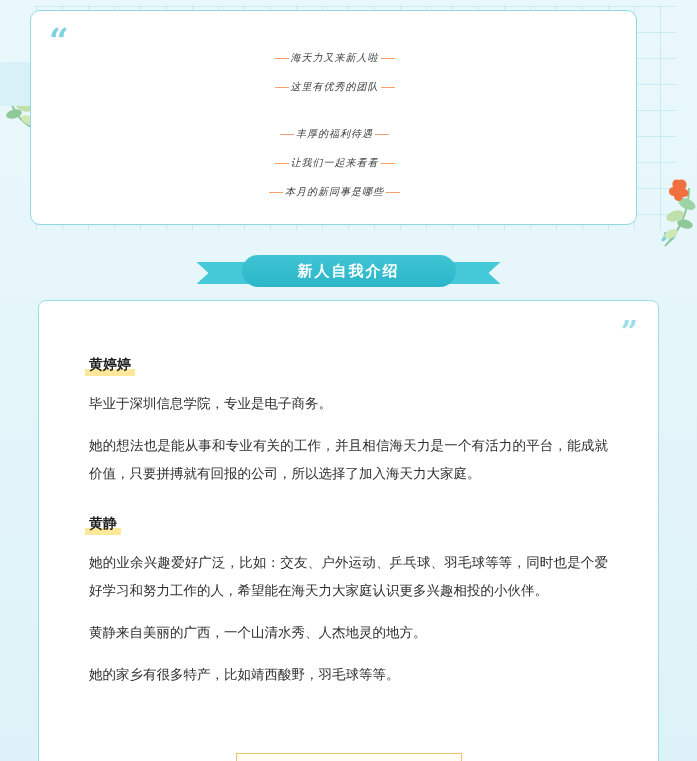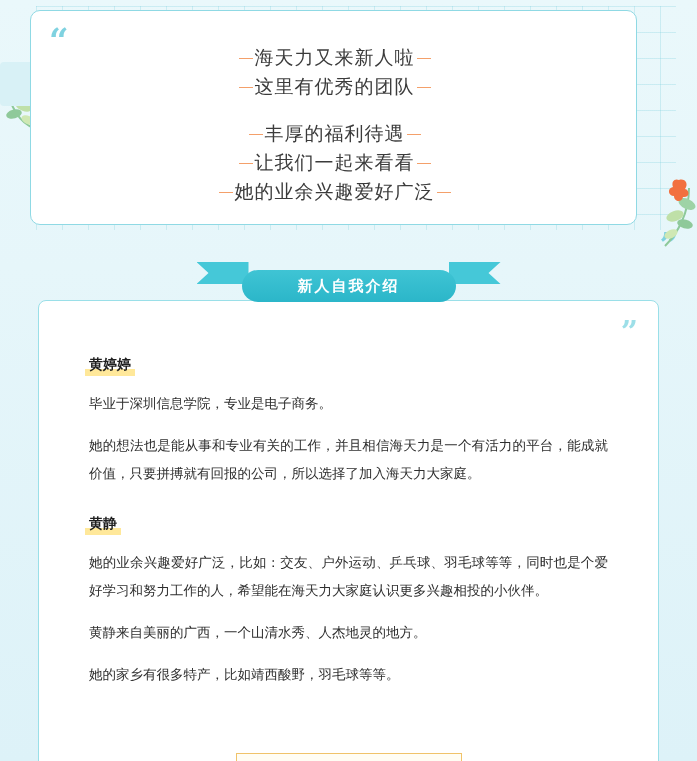--- a/index.html
+++ b/index.html
@@ -70,26 +70,27 @@
   .headline-wrap {
     position: absolute;
     left: 0;
     top: 32px;
     width: 607px;
     text-align: center;
   }
   .headline-line {
     position: relative;
     display: inline-block;
-    font-size: 19px;
+    font-size: 10px;
     color: #3b3b3b;
     line-height: 29px;
     letter-spacing: 1px;
     padding: 0 14px;
     white-space: nowrap;
+    font-style: italic;
   }
   .headline-line::before {
     content: "";
     position: absolute;
     left: 0;
     right: 0;
     top: 50%;
     height: 1px;
     background: #f4a06a;
   }
@@ -128,21 +129,21 @@
   .banner-wrap {
     position: relative;
     width: 697px;
     height: 40px;
     margin-top: 14px;
   }
   .ribbon {
     position: absolute;
     left: 50%;
     transform: translateX(-50%);
-    top: 16px;
+    top: 1px;
     width: 214px;
     height: 32px;
     background: linear-gradient(180deg, #3fc4d4 0%, #2bb6c9 100%);
     border-radius: 16px;
     color: #fff;
     font-size: 15px;
     font-weight: bold;
     letter-spacing: 2px;
     display: flex;
     align-items: center;
@@ -249,21 +250,21 @@
   </div>
 
   <div class="top-card">
     <div class="quote-open">“</div>
     <div class="headline-wrap">
       <div class="headline-line"><span>海天力又来新人啦</span></div><br>
       <div class="headline-line"><span>这里有优秀的团队</span></div><br>
       <br>
       <div class="headline-line"><span>丰厚的福利待遇</span></div><br>
       <div class="headline-line"><span>让我们一起来看看</span></div><br>
-      <div class="headline-line"><span>她的业余兴趣爱好广泛</span></div>
+      <div class="headline-line"><span>本月的新同事是哪些</span></div>
     </div>
   </div>
 
   <div class="deco-right-top">
     <div class="quote-close-top">”</div>
     <svg width="70" height="80" viewBox="0 0 70 80" style="position:absolute;right:0;top:-12px;">
       <path d="M62 10 C62 36, 50 56, 38 68" stroke="#8dc99a" stroke-width="2" fill="none"></path>
       <ellipse cx="60" cy="26" rx="9" ry="5" fill="#9ed3a6" transform="rotate(25 60 26)"></ellipse>
       <ellipse cx="48" cy="38" rx="9" ry="5" fill="#bfe0a8" transform="rotate(-20 48 38)"></ellipse>
       <ellipse cx="58" cy="46" rx="8" ry="4.5" fill="#8fc99a" transform="rotate(15 58 46)"></ellipse>

